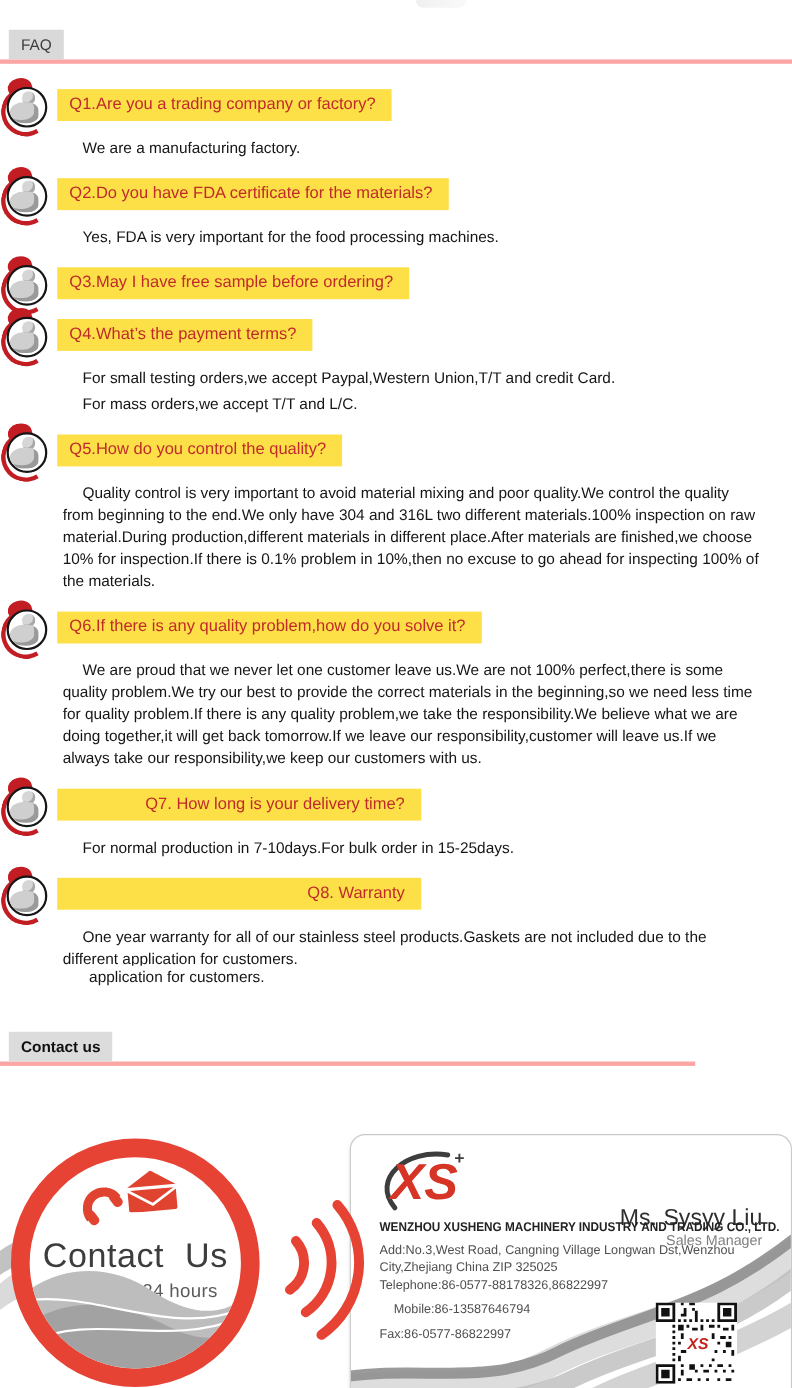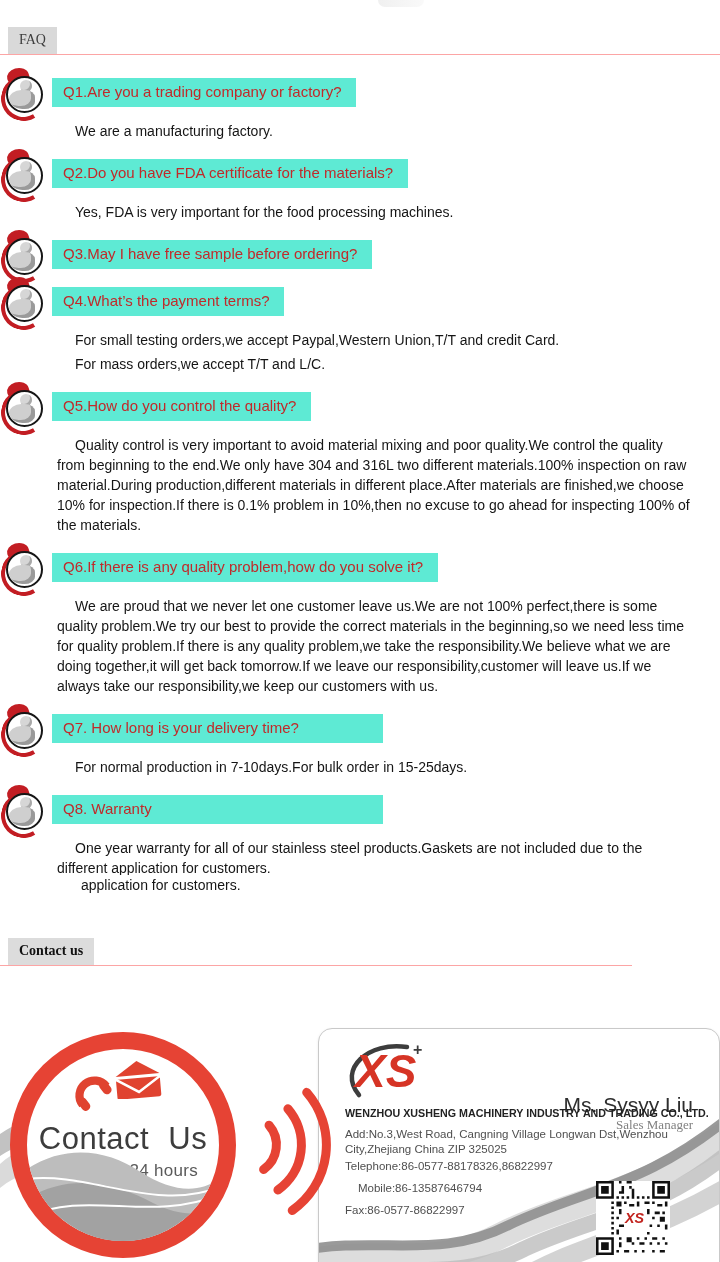--- a/index.html
+++ b/index.html
@@ -4,29 +4,29 @@
 <style>
   html,body{margin:0;padding:0;background:#fff;}
   .page{position:relative;width:720px;height:1262px;background:#fff;overflow:hidden;
         font-family:"Liberation Sans",sans-serif;}
   .top-artifact{position:absolute;left:378px;top:0;width:46px;height:7px;
         background:linear-gradient(90deg,#ececec,#f8f8f8);border-radius:0 0 8px 8px;opacity:.8;}
 
   
   .section{position:relative;}
   .faq-section{margin-top:22px;padding-top:5px;}
-  .tab-row{border-bottom:1px solid #fca5a5;padding-left:8px;height:27px;font-family:Liberation Serif, serif;}
+  .tab-row{border-bottom:4px solid #fca5a5;padding-left:8px;height:27px;}
   .section-tab{display:inline-block;background:#d9d9d9;color:#3c3c3c;font-size:14px;
         padding:5px 11px 6px 11px;line-height:16px;cursor:default;}
   .section-tab.bold{font-weight:bold;color:#111;background:#dcdcdc;}
 
   
   .faq-list{padding-top:23px;}
   .faq-item{position:relative;padding-left:52px;margin-bottom:18px;}
-  .q-bar{display:inline-block;background:#5eead4;padding:5px 15px 6px 11px;box-sizing:border-box;}
+  .q-bar{display:inline-block;background:#fde047;padding:5px 15px 6px 11px;box-sizing:border-box;text-align:right;}
   .faq-item:nth-child(7) .q-bar,.faq-item:nth-child(8) .q-bar{min-width:331px;}
   .q-text{color:#c02a2a;font-size:15px;line-height:16px;}
   .a{margin:14px 0 4px 5px;width:636px;font-size:14px;line-height:20px;color:#151515;text-indent:18px;}
   .a + .a{margin-top:0;}
   .a-clip{height:37px;overflow:hidden;margin-bottom:0;}
   .a-dup{margin-top:0;text-indent:24px;}
 
   
   .faq-icon{position:absolute;left:2px;top:-10px;width:42px;height:46px;}
   .faq-icon .comb{position:absolute;left:5px;top:0;width:22px;height:17px;background:#c21d23;
@@ -58,21 +58,21 @@
 
   
   .card{position:absolute;left:318px;top:62px;width:400px;height:248px;background:#fff;
         border:1px solid #c9c9c9;border-radius:14px;box-shadow:0 1px 3px rgba(0,0,0,.08);
         overflow:hidden;z-index:2;}
   .card-ribbons{position:absolute;left:0;top:0;width:400px;height:248px;z-index:0;}
   .card *{box-sizing:border-box;}
   .logo-svg{position:absolute;left:24px;top:10px;width:94px;height:62px;z-index:1;}
   .person{position:absolute;right:26px;top:16px;text-align:right;z-index:1;margin-top:48px;}
   .person-name{font-size:21px;color:#2e2e2e;line-height:24px;}
-  .person-title{font-size:13px;color:#808080;line-height:16px;font-family:Liberation Serif, serif;}
+  .person-title{font-size:13px;color:#808080;line-height:16px;}
   .company{position:absolute;left:26px;top:78px;font-size:11.5px;font-weight:bold;color:#222;
         white-space:nowrap;transform:scaleX(.93);transform-origin:left center;z-index:1;}
   .addr{position:absolute;left:26px;top:98px;font-size:11.5px;color:#4f4f4f;line-height:15px;z-index:1;}
   .tel{position:absolute;left:26px;top:131px;font-size:11.5px;color:#4f4f4f;z-index:1;}
   .mob{position:absolute;left:39px;top:153px;font-size:11.5px;color:#4f4f4f;z-index:1;}
   .fax{position:absolute;left:26px;top:175px;font-size:11.5px;color:#4f4f4f;z-index:1;}
   .qr{position:absolute;left:277px;top:152px;width:74px;height:74px;z-index:1;}
 </style>
 </head>
 <body>

